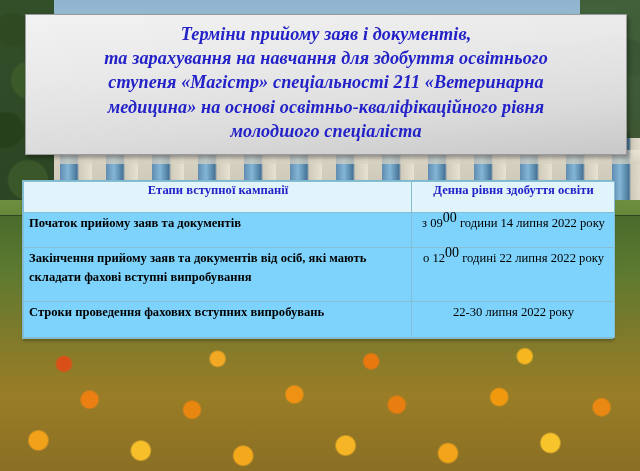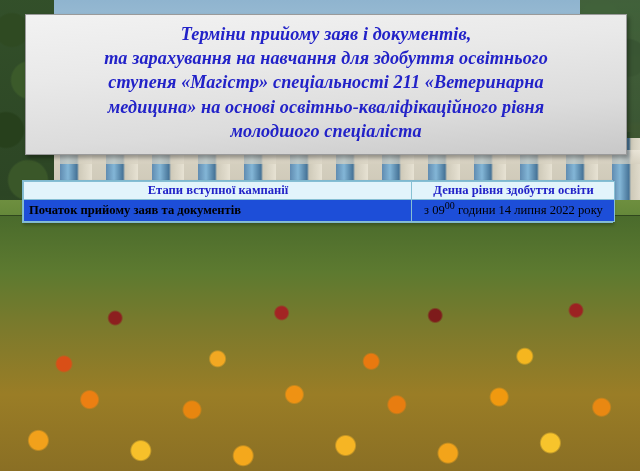--- a/index.html
+++ b/index.html
@@ -163,47 +163,47 @@
     width: 100%;
     border-collapse: collapse;
     table-layout: fixed;
   }
   table.schedule col.c1 { width: 388px; }
   table.schedule col.c2 { width: 203px; }
 
   table.schedule th, table.schedule td {
     border: 1px solid #86bfd4;
     vertical-align: top;
-    padding: 1px 4px 1px 5px;
+    padding: 1px 4px 14px 5px;
   }
   thead th {
     background: #e2f4fb;
     color: #2222c8;
     font-weight: bold;
     font-size: 12.6px;
     text-align: center;
     font-family: "Liberation Serif", serif;
     padding-top: 2px;
     padding-bottom: 2px;
   }
   tbody td {
-    background: #1d4ed8;
+    background: #7dd3fc;
     font-size: 12.6px;
     color: #000;
     line-height: 1.52;
   }
   tbody td.stage {
     font-weight: bold;
     text-align: left;
   }
   tbody td.date {
     font-weight: normal;
     text-align: center;
   }
-  sup { font-size: 10px; vertical-align: super; line-height: 0; }
+  sup { font-size: 14px; vertical-align: super; line-height: 0; }
 </style>
 </head>
 <body>
 
 <div id="root">
 
   <div class="bg">
     <div class="bg-sky"></div>
     <div class="bg-building"></div>
     <div class="bg-windows"></div>
@@ -233,17 +233,25 @@
         <tr>
           <th>Етапи вступної кампанії</th>
           <th>Денна рівня здобуття освіти</th>
         </tr>
       </thead>
       <tbody id="tbody">
           <tr>
             <td class="stage">Початок прийому заяв та документів</td>
             <td class="date">з 09<sup>00</sup> години 14 липня 2022 року</td>
           </tr>
+          <tr>
+            <td class="stage">Закінчення прийому заяв та документів від осіб, які мають складати фахові вступні випробування</td>
+            <td class="date">о 12<sup>00</sup> годині 22 липня 2022 року</td>
+          </tr>
+          <tr>
+            <td class="stage">Строки проведення фахових вступних випробувань</td>
+            <td class="date">22-30 липня 2022 року</td>
+          </tr>
         </tbody>
     </table>
   </div>
 
 </div>
 
 </body></html>

